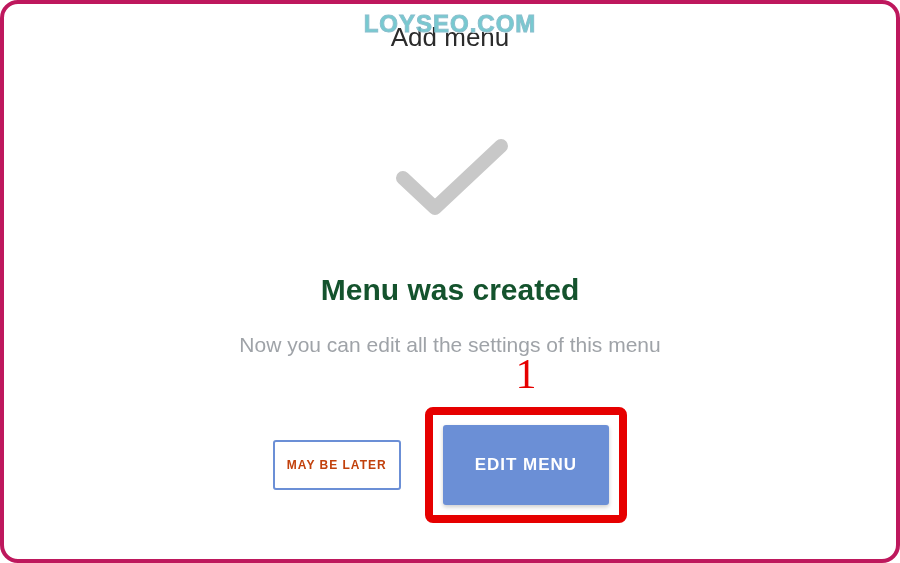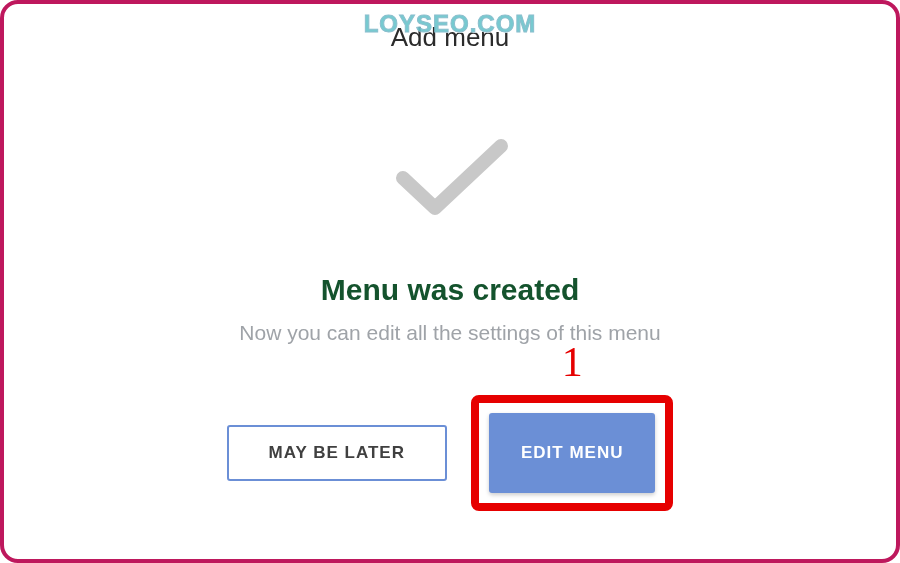--- a/index.html
+++ b/index.html
@@ -59,38 +59,38 @@
     .heading {
       font-size: 30px;
       font-weight: 700;
       color: #14532d;
       margin-top: 45px;
       text-align: center;
     }
     .subtext {
       font-size: 21px;
       color: #9fa3a8;
-      margin-top: 14px;
+      margin-top: 26px;
       text-align: center;
     }
     .button-row {
       display: flex;
       justify-content: center;
       align-items: center;
       gap: 24px;
       margin-top: 50px;
     }
     .btn-outline {
       border: 2px solid #6b8fd6;
       background: #ffffff;
-      color: #404040;
-      font-size: 17px;
+      color: #c2410c;
+      font-size: 12px;
       font-weight: 700;
       letter-spacing: 1px;
-      padding: 16px 40px;
+      padding: 16px 12px;
       border-radius: 3px;
       cursor: pointer;
     }
     .btn-primary-wrap {
       position: relative;
       padding: 10px;
       border: 8px solid #e60000;
       border-radius: 8px;
     }
     .btn-primary {

